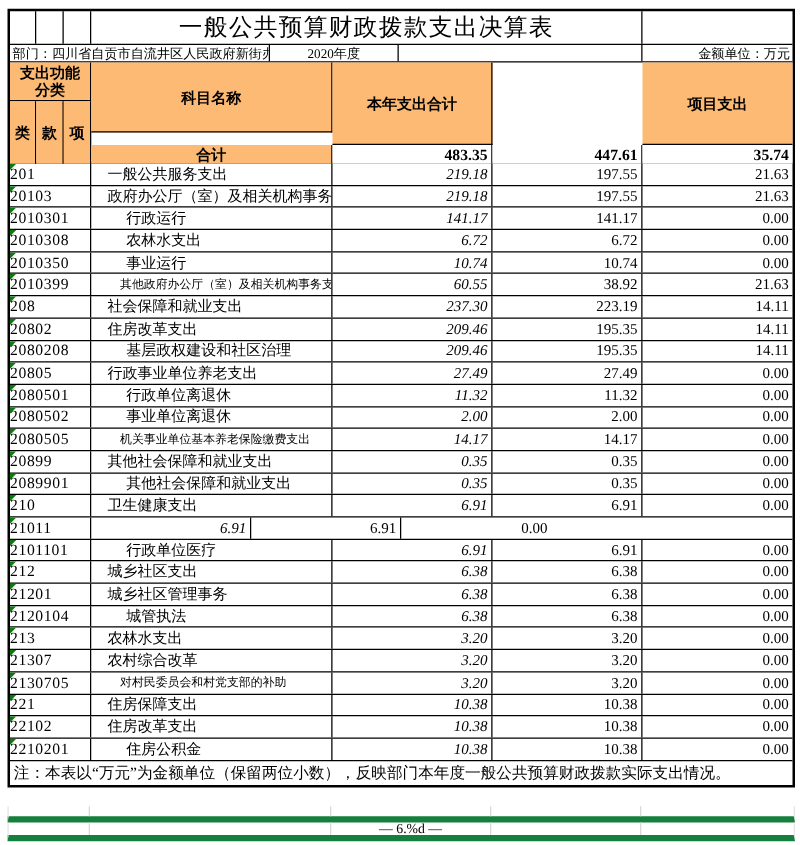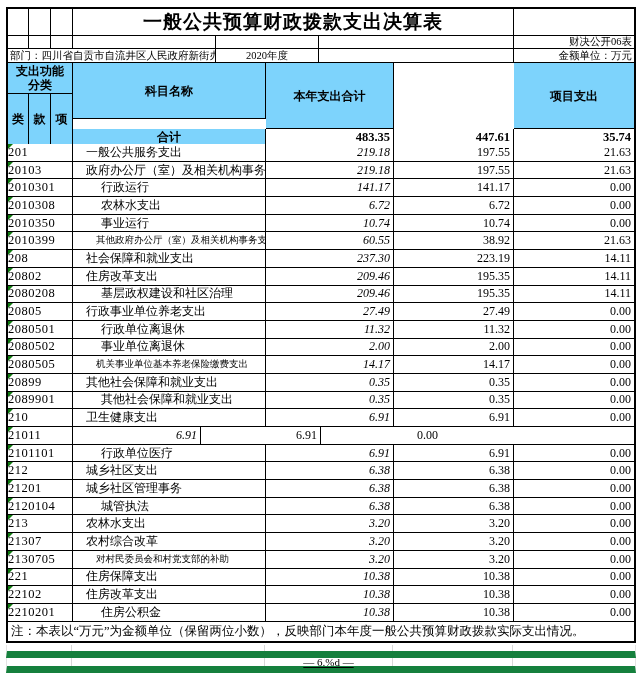--- a/index.html
+++ b/index.html
@@ -10,33 +10,33 @@
   }
   .tbl {
     position:absolute; left:6px; top:7px; width:630px;
     border:2px solid #000; background:#fff;
   }
   .trow { display:flex; border-bottom:1px solid #000; }
   .c { border-right:1px solid #000; display:flex; align-items:center; overflow:hidden; white-space:nowrap; }
   .c.last { border-right:none; }
   
   .r-title { height:27px; }
-  .r-title .c { font-weight:bold; }
+  .r-title .c { font-weight:normal; }
   .title-cell { width:441px; justify-content:center; font-size:19px; letter-spacing:1px; }
   .r-meta { height:13px; font-size:10.5px; }
   .r-dept { height:14px; font-size:10.5px; }
   .w21{width:21px;} .w22{width:22px;} .w143{width:143px;} .w103{width:103px;}
   .w195{width:195px;} .w120{width:120px;} .w208{width:208px;}
   .right { justify-content:flex-end; padding-right:2px; }
   .centered { justify-content:center; }
   .padl { padding-left:2px; }
   
   .hdr { position:relative; height:81px; border-bottom:1px solid #000; }
   .hc {
-    position:absolute; background:#7dd3fc; border-right:1px solid #000; border-bottom:1px solid #000;
+    position:absolute; background:#fdba74; border-right:1px solid #000; border-bottom:1px solid #000;
     display:flex; align-items:center; justify-content:center; text-align:center;
     font-weight:bold; font-size:12px; line-height:14px;
   }
   .hc.white { background:#fff; font-size:12.5px; justify-content:flex-end; padding-right:3px; }
   .hc.noB { border-bottom:none; }
   .hc.noR { border-right:none; }
   .wrap { white-space:normal; width:58px; }
   
   .drow { display:flex; height:17.7px; border-bottom:1px solid #000; font-size:12px; }
   .drow .c { height:100%; }
@@ -46,50 +46,41 @@
   .name { width:193px; padding-left:13px; }
   .name.indent { padding-left:28px; }
   .name.small { padding-left:23px; font-size:9.5px; }
   .v1 { width:128px;font-style:italic; } .v2 { width:120px; } .v3 { width:120px; }
   .val { justify-content:flex-end; padding-right:3px; }
   
   .r-note { height:19px; font-size:12.5px; }
   .r-note .c { width:626px; padding-left:3px; }
   
   .below { position:absolute; left:6px; top:645px; width:630px; }
-  .lrow { display:flex; border-bottom:7px solid #15803d; border-left:1px solid #e4e4e4; border-right:1px solid #e4e4e4;text-decoration:underline; }
+  .lrow { display:flex; border-bottom:5px solid #15803d; border-left:1px solid #e4e4e4; border-right:1px solid #e4e4e4; }
   .lrow .lc { border-right:1px solid #d8d8d8; display:flex; align-items:center; justify-content:center; }
   .lrow .lc:last-child { border-right:none; }
   .lr1 { height:13px; } .lr2 { height:15px; font-size:11px; }
   .lw65{width:65px;} .lw193{width:193px;} .lw128{width:128px;} .lw120a{width:120px;} .lw120b{width:118px;}
 </style>
 </head>
 <body>
 
 <div class="page">
 
   <div class="tbl">
 
     <div class="trow r-title">
       <div class="c w21"></div>
       <div class="c w22"></div>
       <div class="c w22"></div>
       <div class="c title-cell centered">一般公共预算财政拨款支出决算表</div>
       <div class="c w120 last"></div>
     </div>
 
-    <div class="trow r-meta">
-      <div class="c w21"></div>
-      <div class="c w22"></div>
-      <div class="c w22"></div>
-      <div class="c w143"></div>
-      <div class="c w103"></div>
-      <div class="c w195"></div>
-      <div class="c w120 last right">财决公开06表</div>
-    </div>
 
     <div class="trow r-dept">
       <div class="c w208 padl">部门：四川省自贡市自流井区人民政府新街办事处</div>
       <div class="c w103 centered">2020年度</div>
       <div class="c w195"></div>
       <div class="c w120 last right">金额单位：万元</div>
     </div>
 
     <div class="hdr">
       <div class="hc" style="left:0; top:0; width:65px; height:31px;">

